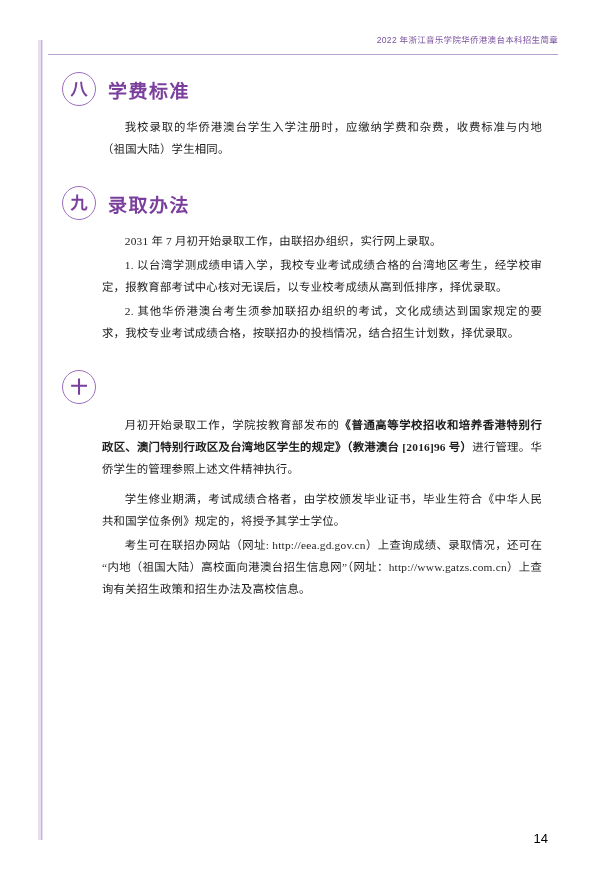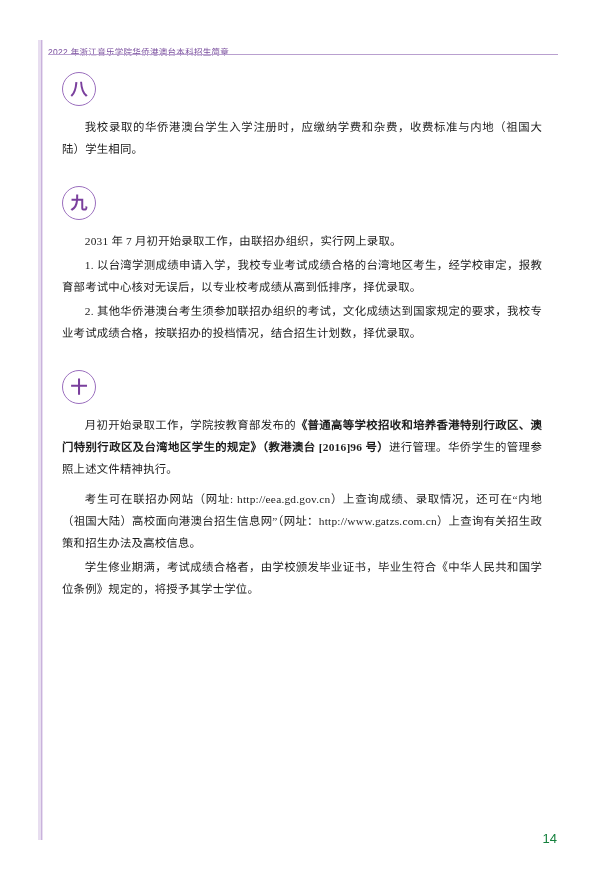--- a/index.html
+++ b/index.html
@@ -39,22 +39,23 @@
     top: 40px;
     width: 1px;
     height: 800px;
     background: #c9b2dc;
   }
 
   
   .header {
     position: absolute;
     left: 48px;
-    top: 46px;
+    top: 34px;
     width: 510px;
+    text-align: right;
   }
   .header-title {
     font-family: "Liberation Sans", "DejaVu Sans", sans-serif;
     font-size: 8.5px;
     color: #7a4f9e;
     letter-spacing: 0.3px;
     line-height: 12px;
   }
   .header-rule {
     position: absolute;
@@ -117,33 +118,34 @@
     font-size: 11.4px;
     line-height: 22px;
     color: #1c1c1c;
     text-align: justify;
     text-justify: inter-ideograph;
     margin: 0 0 2px 0;
     letter-spacing: 0.2px;
   }
   .para.indent {
     text-indent: 2em;
+    margin-left: 40px;
   }
   .gap-sm { height: 6px; }
 
   .bold {
     font-weight: bold;
   }
 
   
   .page-num {
     position: absolute;
-    right: 43px;
+    right: 52px;
     bottom: 38px;
-    color: #15803d;
+    color: #000000;
     font-family: "Liberation Sans", "DejaVu Sans", sans-serif;
     font-size: 13px;
   }
 </style>
 </head>
 <body>
 
 <div class="page">
 
   <div class="left-band"></div>
@@ -151,39 +153,41 @@
 
   <div class="header">
     <div class="header-title">2022 年浙江音乐学院华侨港澳台本科招生简章</div>
   </div>
   <div class="header-rule"></div>
 
   <div class="content">
 
     <div class="sec-head">
       <span class="sec-num">八</span>
+      <span class="sec-title">学费标准</span>
     </div>
     <div class="gap-sm"></div>
     <p class="para indent">我校录取的华侨港澳台学生入学注册时，应缴纳学费和杂费，收费标准与内地（祖国大陆）学生相同。</p>
 
     <div class="sec-head">
       <span class="sec-num">九</span>
+      <span class="sec-title">录取办法</span>
     </div>
     <div class="gap-sm"></div>
     <p class="para indent">2031 年 7 月初开始录取工作，由联招办组织，实行网上录取。</p>
     <p class="para indent">1. 以台湾学测成绩申请入学，我校专业考试成绩合格的台湾地区考生，经学校审定，报教育部考试中心核对无误后，以专业校考成绩从高到低排序，择优录取。</p>
     <p class="para indent">2. 其他华侨港澳台考生须参加联招办组织的考试，文化成绩达到国家规定的要求，我校专业考试成绩合格，按联招办的投档情况，结合招生计划数，择优录取。</p>
 
     <div class="sec-head">
       <span class="sec-num">十</span>
     </div>
     <div class="gap-sm"></div>
     <p class="para indent"><span>月初开始录取工作，学院按教育部发布的</span><span class="bold">《普通高等学校招收和培养香港特别行政区、澳门特别行政区及台湾地区学生的规定》（教港澳台 [2016]96 号）</span><span>进行管理。华侨学生的管理参照上述文件精神执行。</span></p>
 
     <div class="gap-sm"></div>
+    <p class="para indent">学生修业期满，考试成绩合格者，由学校颁发毕业证书，毕业生符合《中华人民共和国学位条例》规定的，将授予其学士学位。</p>
     <p class="para indent">考生可在联招办网站（网址: http://eea.gd.gov.cn）上查询成绩、录取情况，还可在“内地（祖国大陆）高校面向港澳台招生信息网”（网址：http://www.gatzs.com.cn）上查询有关招生政策和招生办法及高校信息。</p>
-    <p class="para indent">学生修业期满，考试成绩合格者，由学校颁发毕业证书，毕业生符合《中华人民共和国学位条例》规定的，将授予其学士学位。</p>
 
   </div>
 
   <div class="page-num">14</div>
 
 </div>
 
 </body></html>

